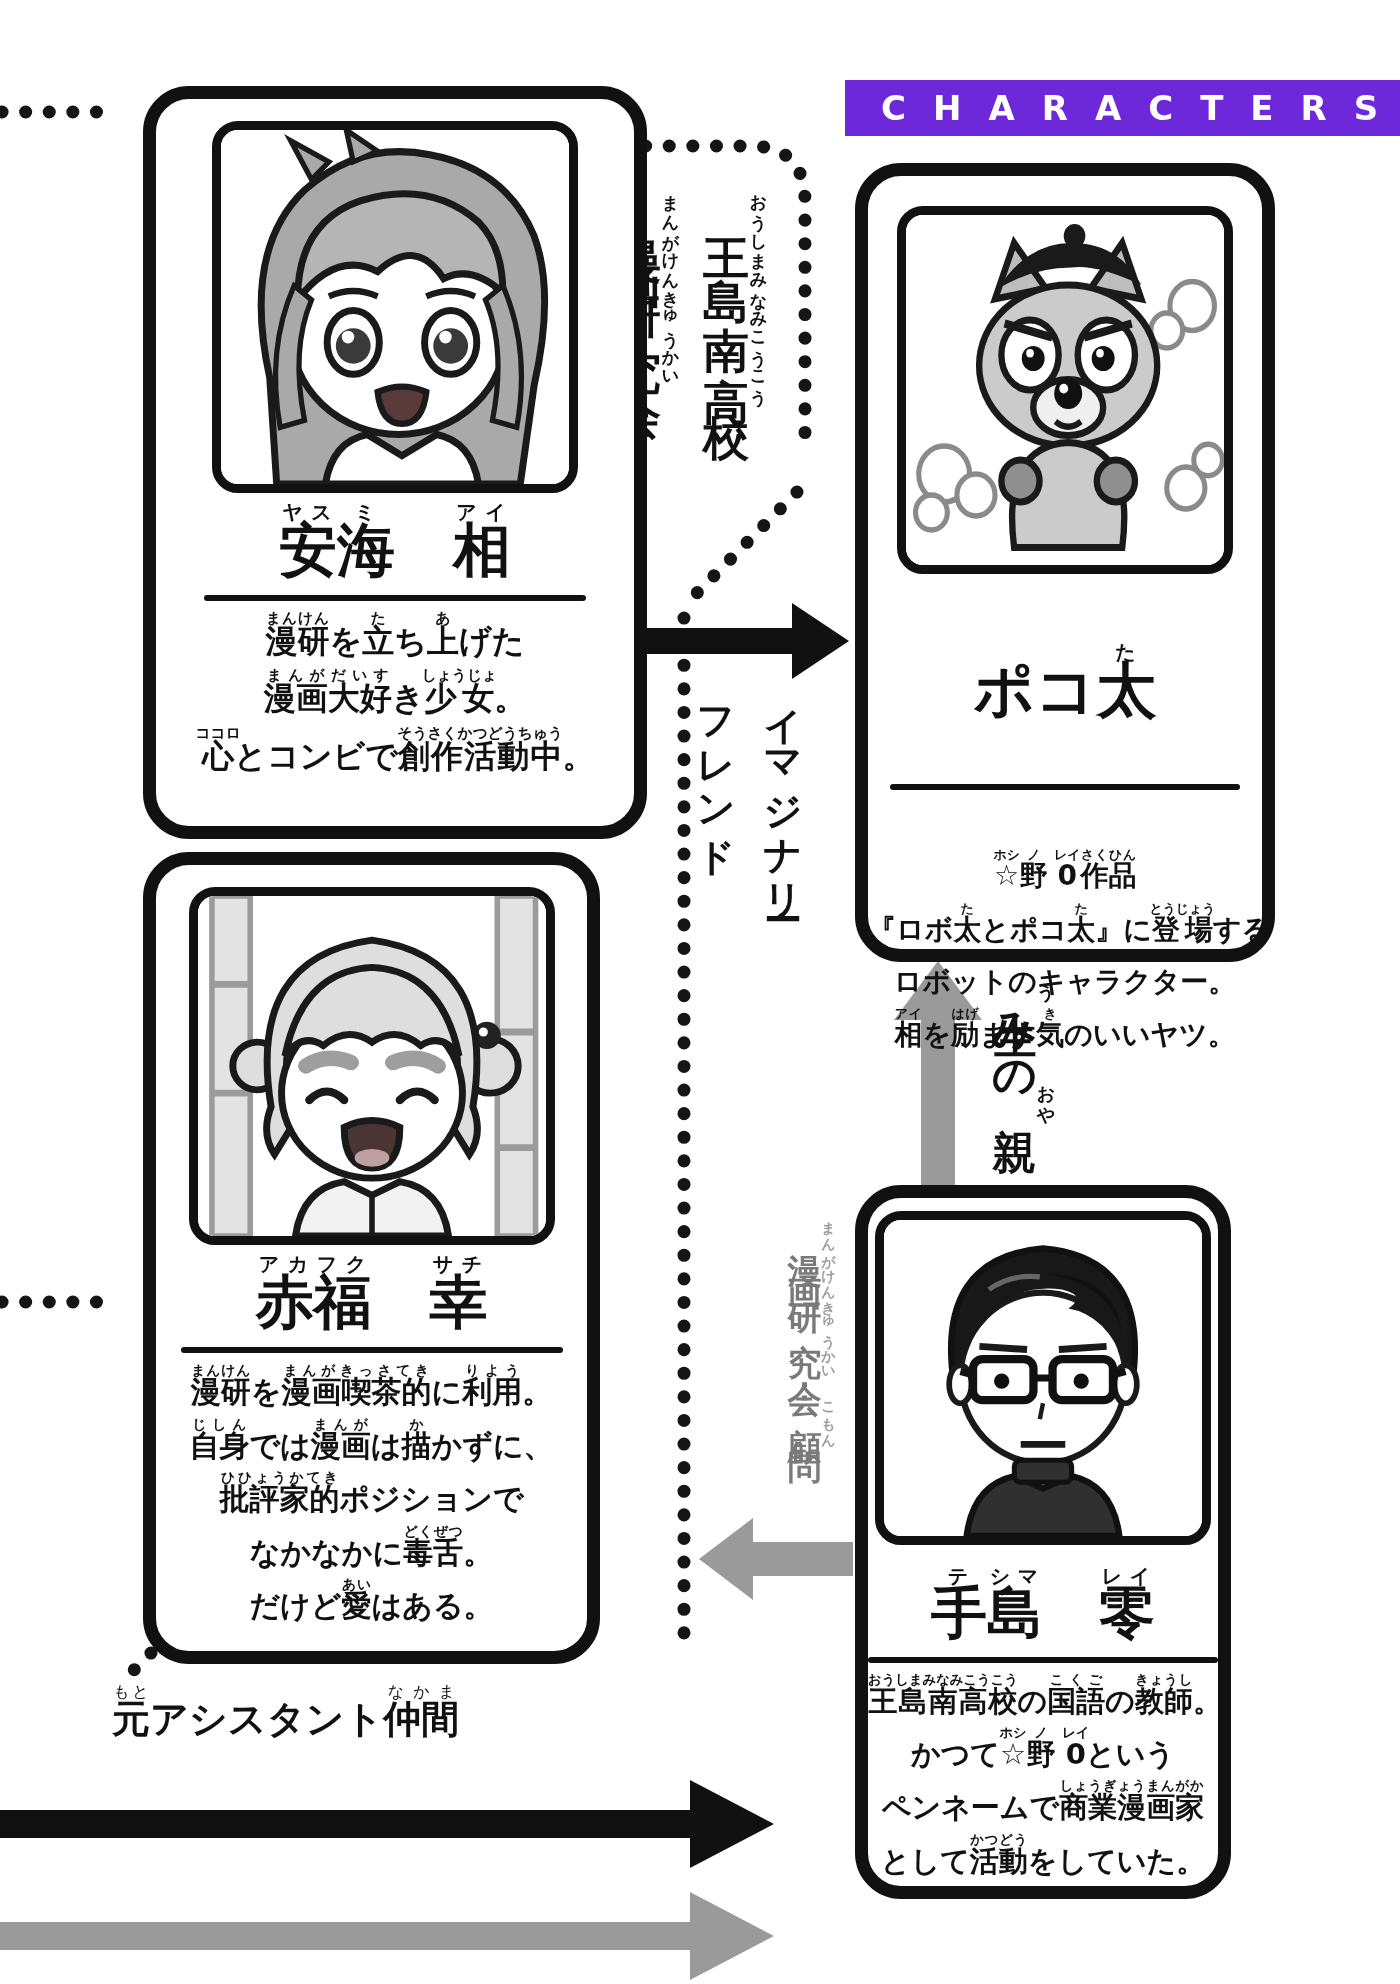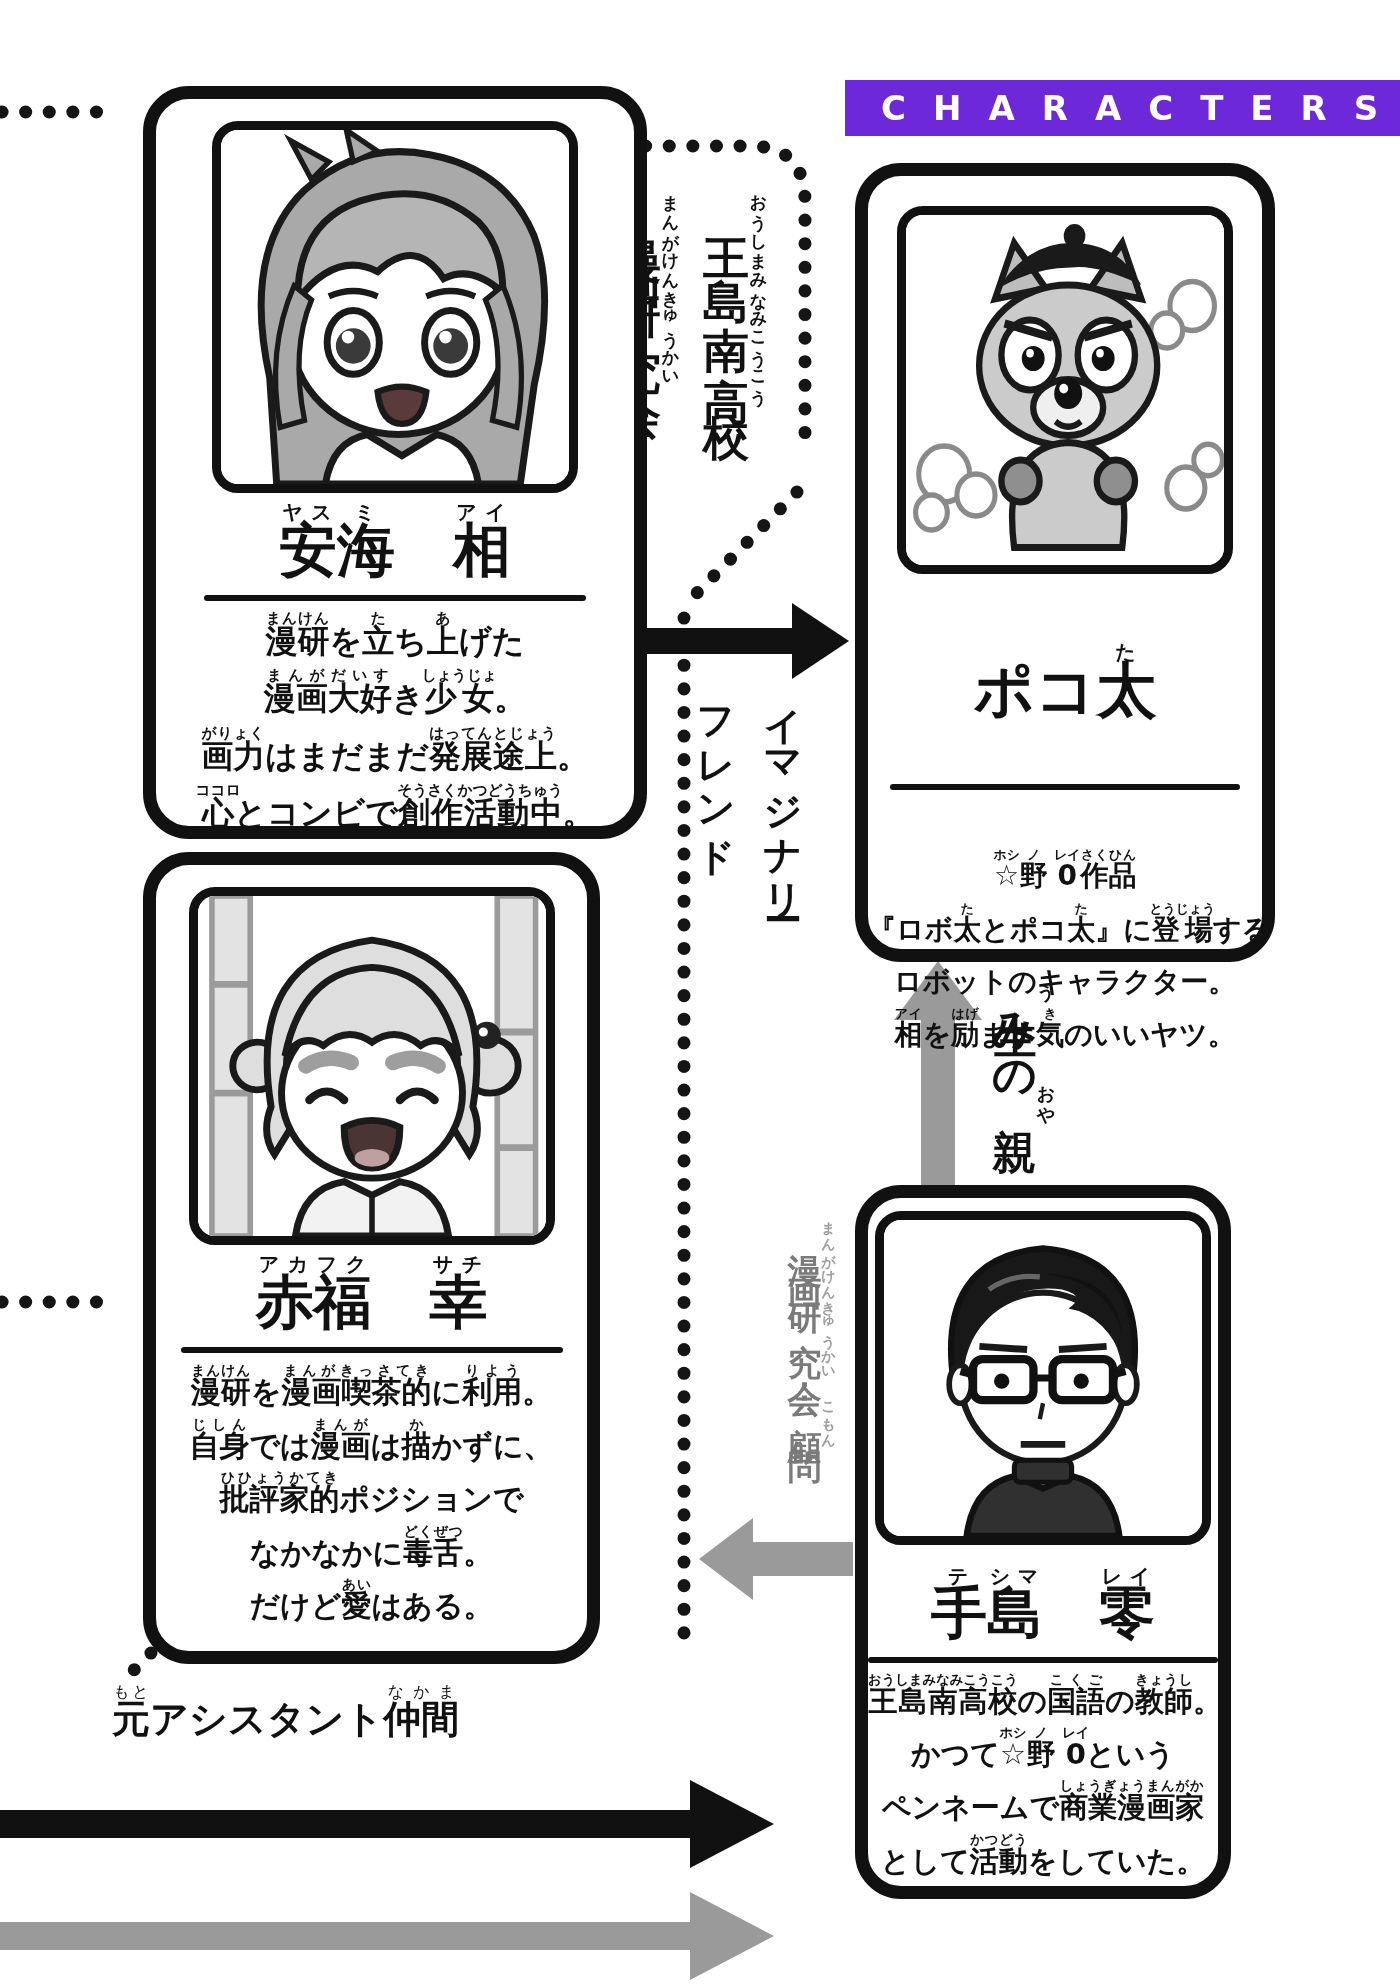--- a/index.html
+++ b/index.html
@@ -137,21 +137,20 @@
       <path d="M59,47 Q66,44 73,47" fill="none" stroke="#1a1a1a" stroke-width="1.8"></path>
       <path d="M45,74 Q52,71 59,74 Q58,83 52,83 Q46,83 45,74 Z" fill="#5a3a3a" stroke="#1a1a1a" stroke-width="1.8"></path>
       <path d="M30,100 Q32,88 42,86 L52,92 L62,86 Q72,88 74,100 Z" fill="#fff" stroke="#1a1a1a" stroke-width="2"></path>
     </svg>
   </div>
   <div class="name"><ruby>安<rt>ヤス</rt></ruby><ruby>海<rt>ミ</rt></ruby>　<ruby>相<rt>アイ</rt></ruby></div>
   <div class="divider"></div>
   <div class="desc">
     <span class="line"><ruby>漫研<rt>まんけん</rt></ruby>を<ruby>立<rt>た</rt></ruby>ち<ruby>上<rt>あ</rt></ruby>げた</span>
     <span class="line"><ruby>漫画大好<rt>まんがだいす</rt></ruby>き<ruby>少女<rt>しょうじょ</rt></ruby>。</span>
-    <span class="line"><ruby>画力<rt>がりょく</rt></ruby>はまだまだ<ruby>発展途上<rt>はってんとじょう</rt></ruby>。</span>
     <span class="line"><ruby>心<rt>ココロ</rt></ruby>とコンビで<ruby>創作活動中<rt>そうさくかつどうちゅう</rt></ruby>。</span>
   </div>
 </div>
 
 <div class="card" id="card-pokota">
   <div class="portrait">
     <svg viewBox="0 0 100 100" preserveAspectRatio="none">
       <rect width="100" height="100" fill="#fff"></rect>
       <g fill="#fff" stroke="#8a8a8a" stroke-width="1.6">
         <circle cx="12" cy="74" r="8"></circle>

